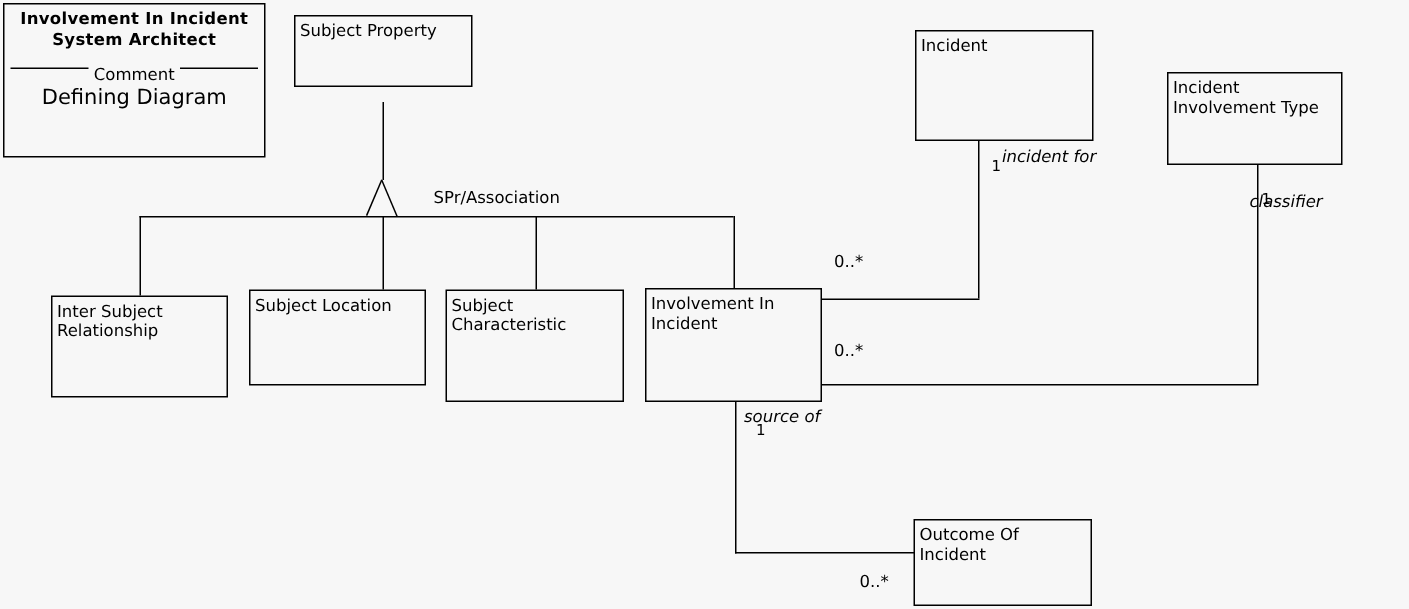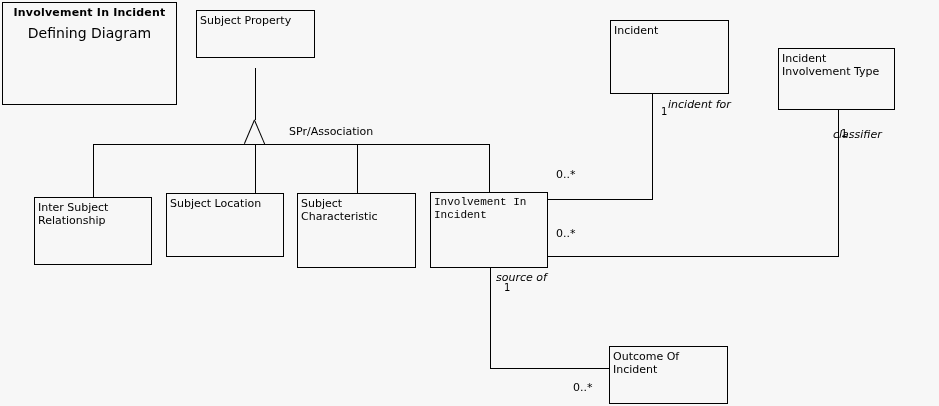--- a/index.html
+++ b/index.html
@@ -101,20 +101,25 @@
   .lbl.ital { font-style: italic; text-align: center; }
   .lbl.small { font-size: 10px; }
 </style>
 </head>
 <body>
 
 <div id="canvas">
 
   <div class="title-box">
     <div class="title-head">Involvement In Incident</div>
+    <div class="title-head" style="padding-top:0">System Architect</div>
+    <div class="legend-wrap">
+      <div class="legend-rule"></div>
+      <span class="legend-text">Comment</span>
+    </div>
     <div class="title-sub">Defining Diagram</div>
   </div>
 
   <div class="uml-box" style="left:196px; top:10px; width:119px; height:48px;">
     <span class="box-label">Subject Property</span>
   </div>
 
   <div class="uml-box" style="left:610px; top:20px; width:119px; height:74px;">
     <span class="box-label">Incident</span>
   </div>
@@ -131,21 +136,21 @@
   <div class="uml-box" style="left:34px; top:197px; width:118px; height:68px;">
     <span class="box-label">Inter Subject
 Relationship</span>
   </div>
 
   <div class="uml-box" style="left:297px; top:193px; width:119px; height:75px;">
     <span class="box-label">Subject
 Characteristic</span>
   </div>
 
-  <div class="uml-box" style="left:430px; top:192px; width:118px; height:76px;font-family:Liberation Mono, monospace;">
+  <div class="uml-box" style="left:430px; top:192px; width:118px; height:76px;">
     <span class="box-label">Involvement In
 Incident</span>
   </div>
 
   <div class="uml-box" style="left:609px; top:346px; width:119px; height:58px;">
     <span class="box-label">Outcome Of
 Incident</span>
   </div>
 
   <div class="ln v" style="left:255px; top:68px; height:52px;"></div>

